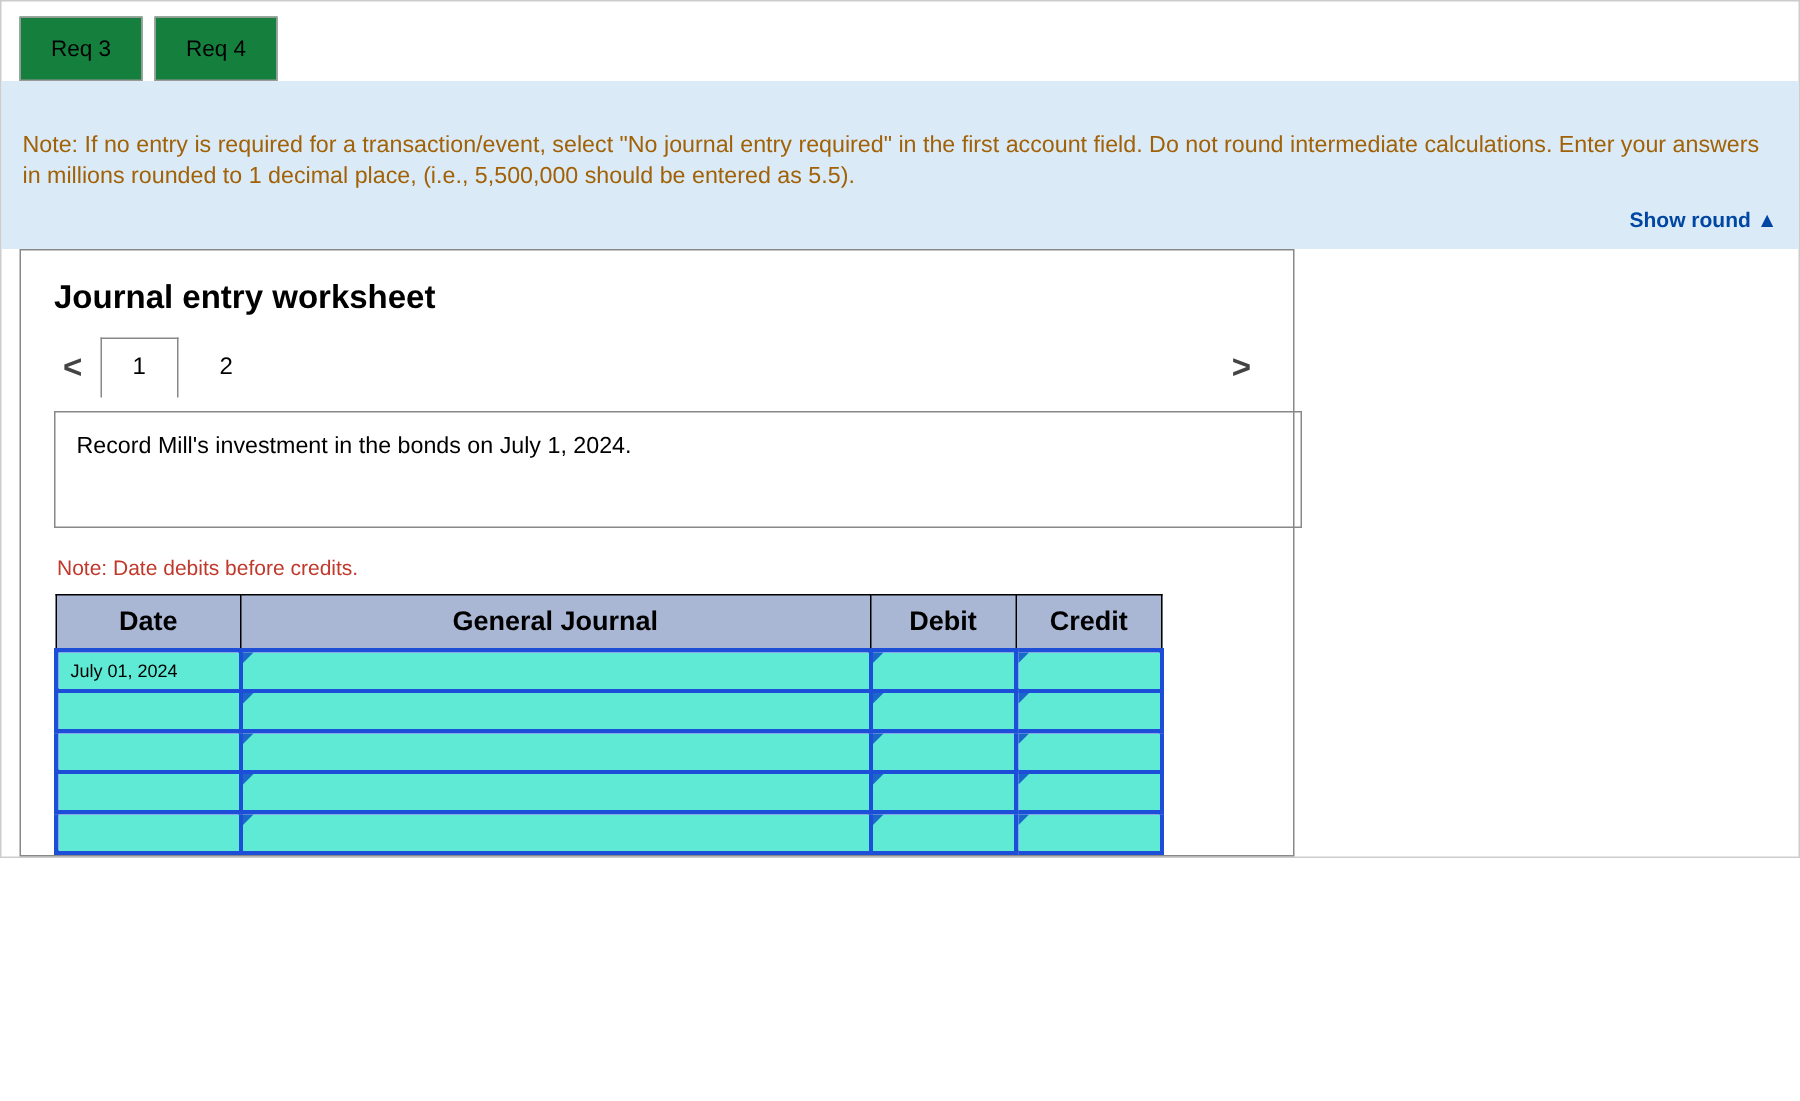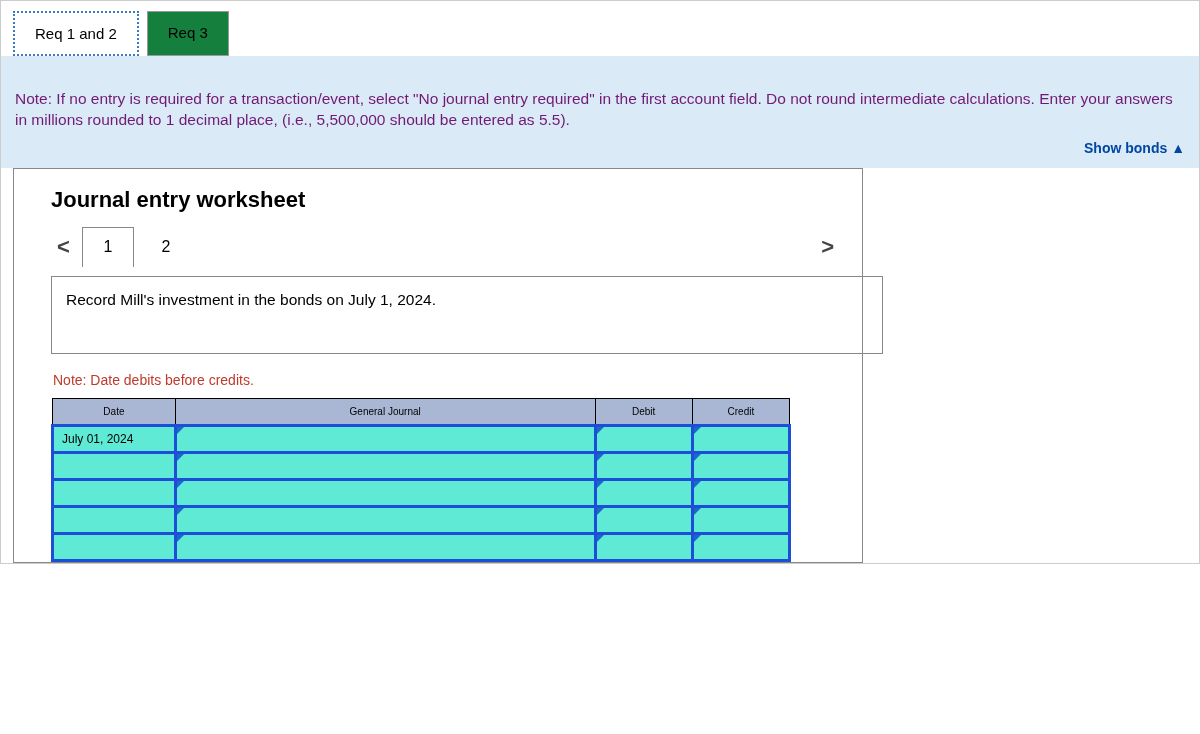--- a/index.html
+++ b/index.html
@@ -32,21 +32,21 @@
     border: 2px dotted #3a7abf;
   }
   .instructions {
     background: #dbeaf7;
     padding: 12px 14px 10px 14px;
     font-size: 15.5px;
     line-height: 1.35;
     color: #363636;
   }
   .instructions .note {
-    color: #701a75;
+    color: #a16207;
   }
   .show-less {
     text-align: right;
     color: #0046a3;
     font-weight: bold;
     font-size: 14px;
     margin-top: 8px;
     cursor: pointer;
   }
   .view-txn {
@@ -56,21 +56,21 @@
     font-weight: bold;
     padding: 14px 18px;
     margin: 18px 12px 18px 12px;
     cursor: pointer;
     font-size: 14px;
   }
   .worksheet-box {
     border: 1px solid #888;
     margin: 0 0 0 12px;
     width: 850px;
-    padding: 18px 22px 0 37px;
+    padding: 18px 22px 0 22px;
   }
   .worksheet-title {
     font-family: Verdana, sans-serif;
     font-size: 22px;
     font-weight: bold;
     margin-bottom: 14px;
   }
   .pager-row {
     display: flex;
     align-items: center;
@@ -121,22 +121,22 @@
     margin: 18px 0 10px 2px;
   }
   .journal-table {
     border-collapse: collapse;
     width: 740px;
   }
   .journal-table th {
     background: #aab7d4;
     border: 1px solid #000;
     padding: 7px 8px;
-    font-weight: normal;
-    font-size: 10px;
+    font-weight: bold;
+    font-size: 18px;
     text-align: center;
   }
   .journal-table td {
     border: 3px solid #1d4ed8;
     padding: 5px 8px;
     height: 27px;
     font-size: 12px;
     position: relative;
     background: #5eead4;
   }
@@ -154,29 +154,29 @@
   .col-gj { width: 410px; }
   .col-debit { width: 95px; }
   .col-credit { width: 95px; margin-top: 16px; }
 </style>
 </head>
 <body>
 
 <div class="outer">
 
   <div class="tabs-row">
-    <div class="tab active">Req 1 and 2</div>
     <div class="tab">Req 3</div>
+    <div class="tab">Req 4</div>
   </div>
 
   <div class="instructions">
     <br>
     <span class="note">Note: If no entry is required for a transaction/event, select "No journal entry required" in the first account field. Do not round intermediate calculations. Enter your answers in millions rounded to 1 decimal place, (i.e., 5,500,000 should be entered as 5.5).</span>
     <div class="show-less">
-      <span>Show bonds</span>
+      <span>Show round</span>
       <span>▲</span>
     </div>
   </div>
 
 
   <div class="worksheet-box">
     <div class="worksheet-title">Journal entry worksheet</div>
 
     <div class="pager-row">
       <div class="pager-left">

